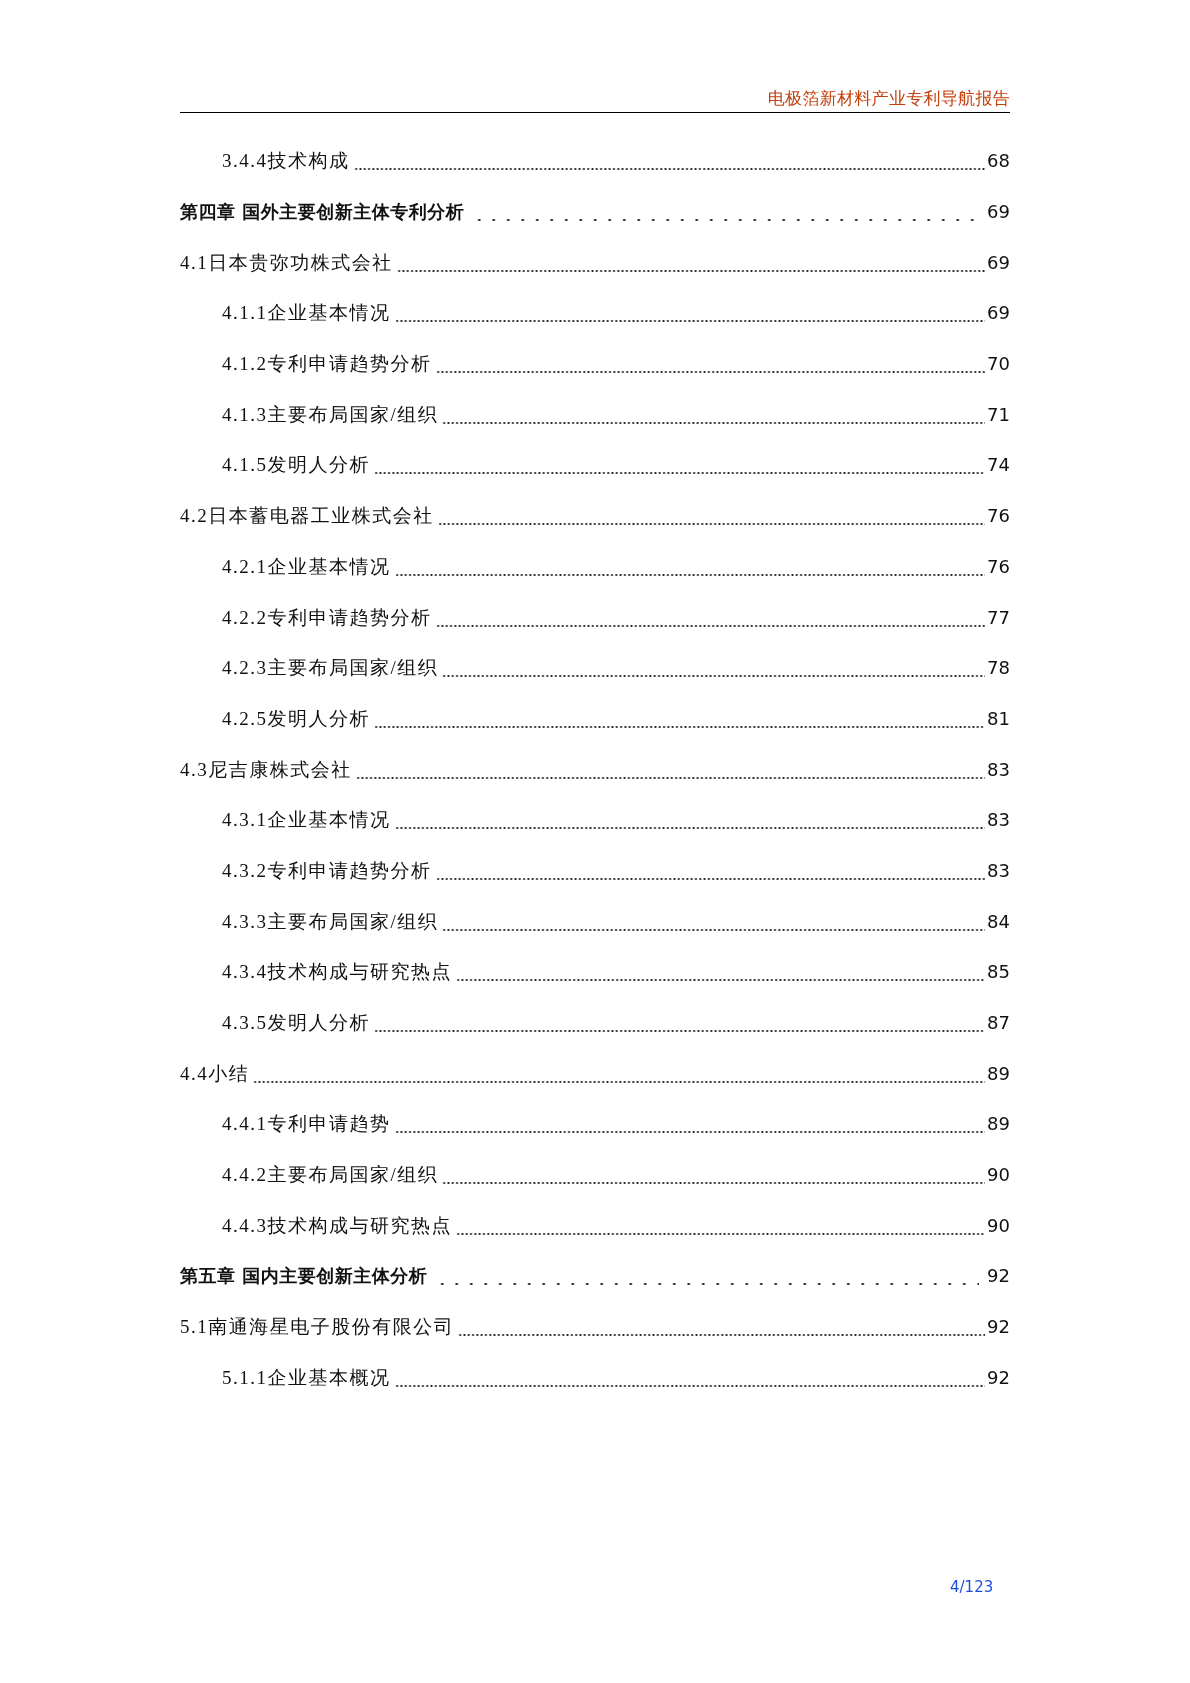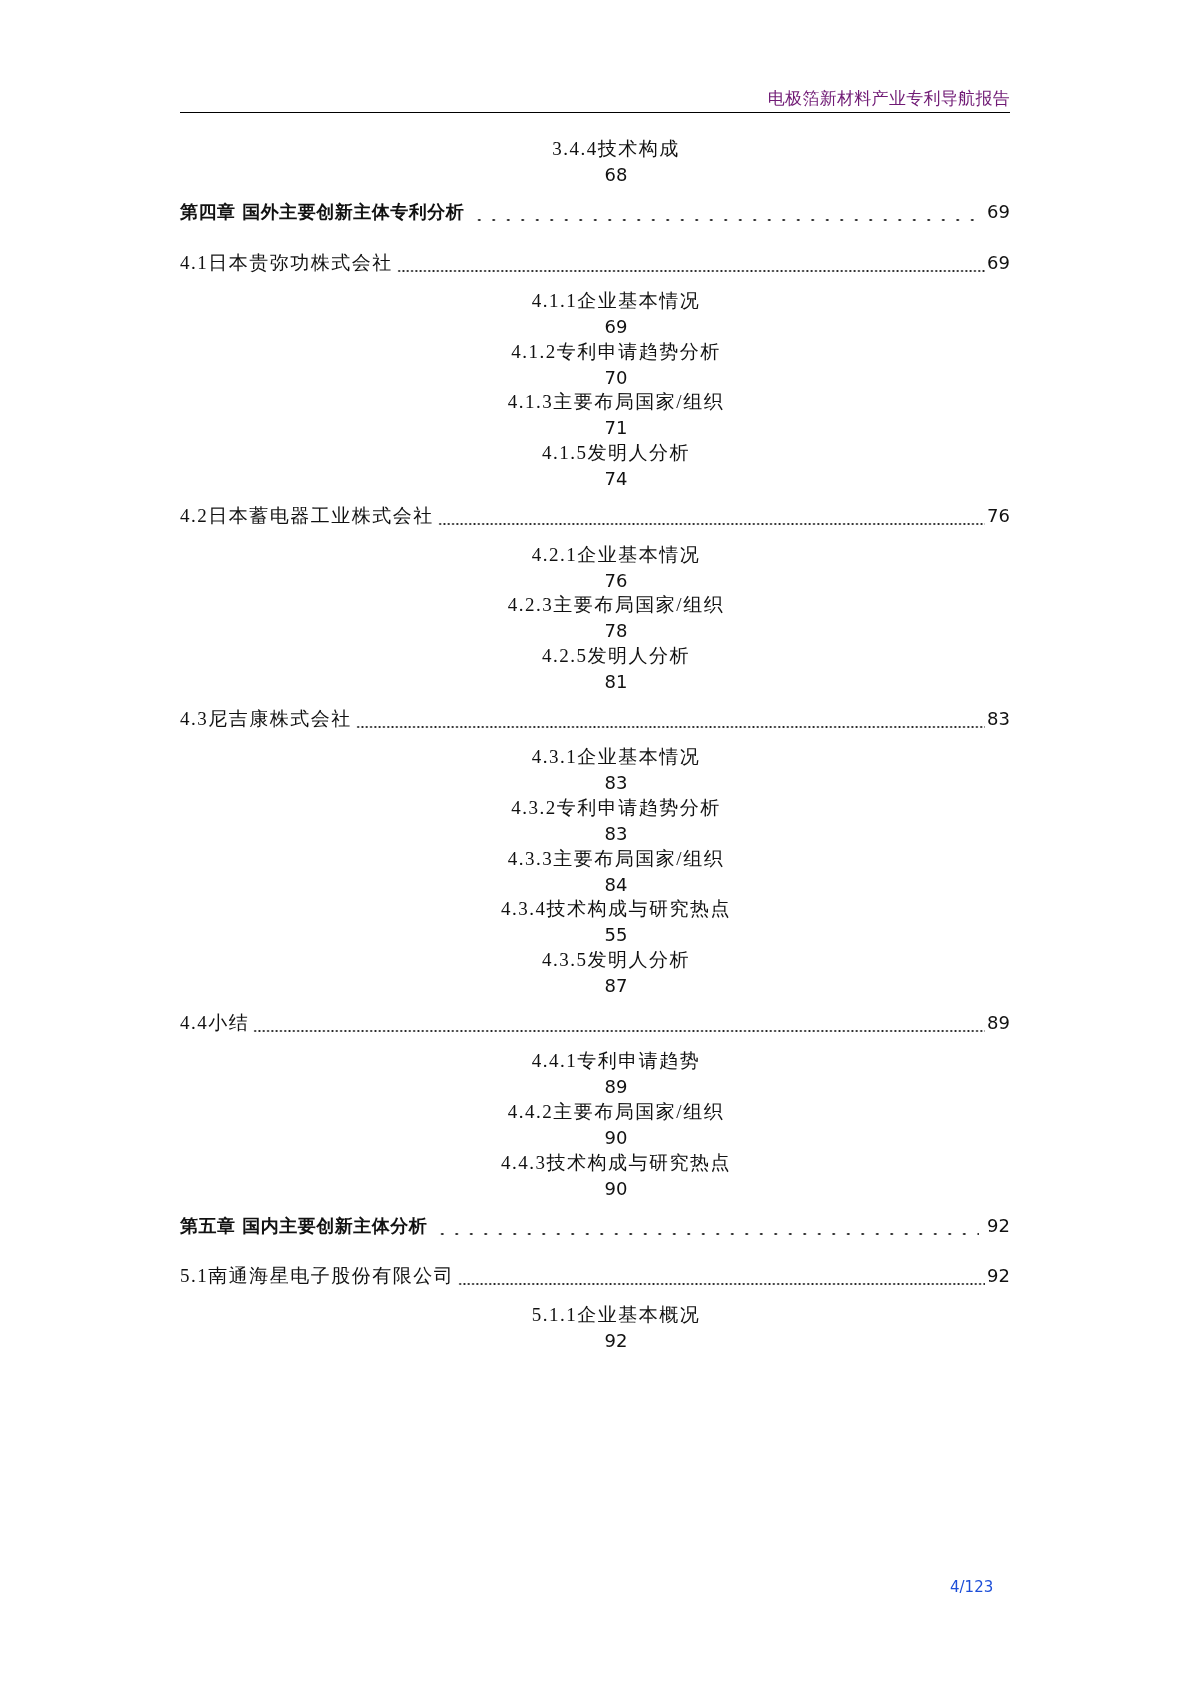--- a/index.html
+++ b/index.html
@@ -23,38 +23,38 @@
       height: 26px;
       border-bottom: 1.5px solid #000000;
     }
     .header-title {
       position: absolute;
       right: 0;
       bottom: 2px;
       font-family: Liberation Serif, serif;
       font-size: 17px;
       letter-spacing: 0.3px;
-      color: #701a75;
+      color: #c2410c;
     }
     .toc {
       position: absolute;
       left: 180px;
       top: 136px;
       width: 830px;
     }
     .toc-row {
       position: relative;
       height: 50.7px;
       display: flex;
       align-items: center;
       font-size: 19px;
       line-height: 26px;
     }
     .toc-row.lvl2 { padding-left: 0; }
-    .toc-row.lvl3 { padding-left: 42px; flex-direction: column; }
+    .toc-row.lvl3 { padding-left: 42px; }
     .toc-row.chapter {
       font-family: "DejaVu Sans", "Liberation Sans", sans-serif;
       font-weight: bold;
       font-size: 18px;
       justify-content: flex-end;
     }
     .toc-label {
       white-space: nowrap;
       flex: 0 0 auto;
       letter-spacing: 1.5px;
@@ -139,20 +139,25 @@
       <span class="toc-label">4.2日本蓄电器工业株式会社</span>
       <span class="toc-dots"></span>
       <span class="toc-page">76</span>
     </div>
     <div class="toc-row lvl3">
       <span class="toc-label">4.2.1企业基本情况</span>
       <span class="toc-dots"></span>
       <span class="toc-page">76</span>
     </div>
     <div class="toc-row lvl3">
+      <span class="toc-label">4.2.2专利申请趋势分析</span>
+      <span class="toc-dots"></span>
+      <span class="toc-page">77</span>
+    </div>
+    <div class="toc-row lvl3">
       <span class="toc-label">4.2.3主要布局国家/组织</span>
       <span class="toc-dots"></span>
       <span class="toc-page">78</span>
     </div>
     <div class="toc-row lvl3">
       <span class="toc-label">4.2.5发明人分析</span>
       <span class="toc-dots"></span>
       <span class="toc-page">81</span>
     </div>
     <div class="toc-row lvl2">
@@ -171,21 +176,21 @@
       <span class="toc-page">83</span>
     </div>
     <div class="toc-row lvl3">
       <span class="toc-label">4.3.3主要布局国家/组织</span>
       <span class="toc-dots"></span>
       <span class="toc-page">84</span>
     </div>
     <div class="toc-row lvl3">
       <span class="toc-label">4.3.4技术构成与研究热点</span>
       <span class="toc-dots"></span>
-      <span class="toc-page">55</span>
+      <span class="toc-page">85</span>
     </div>
     <div class="toc-row lvl3">
       <span class="toc-label">4.3.5发明人分析</span>
       <span class="toc-dots"></span>
       <span class="toc-page">87</span>
     </div>
     <div class="toc-row lvl2">
       <span class="toc-label">4.4小结</span>
       <span class="toc-dots"></span>
       <span class="toc-page">89</span>

